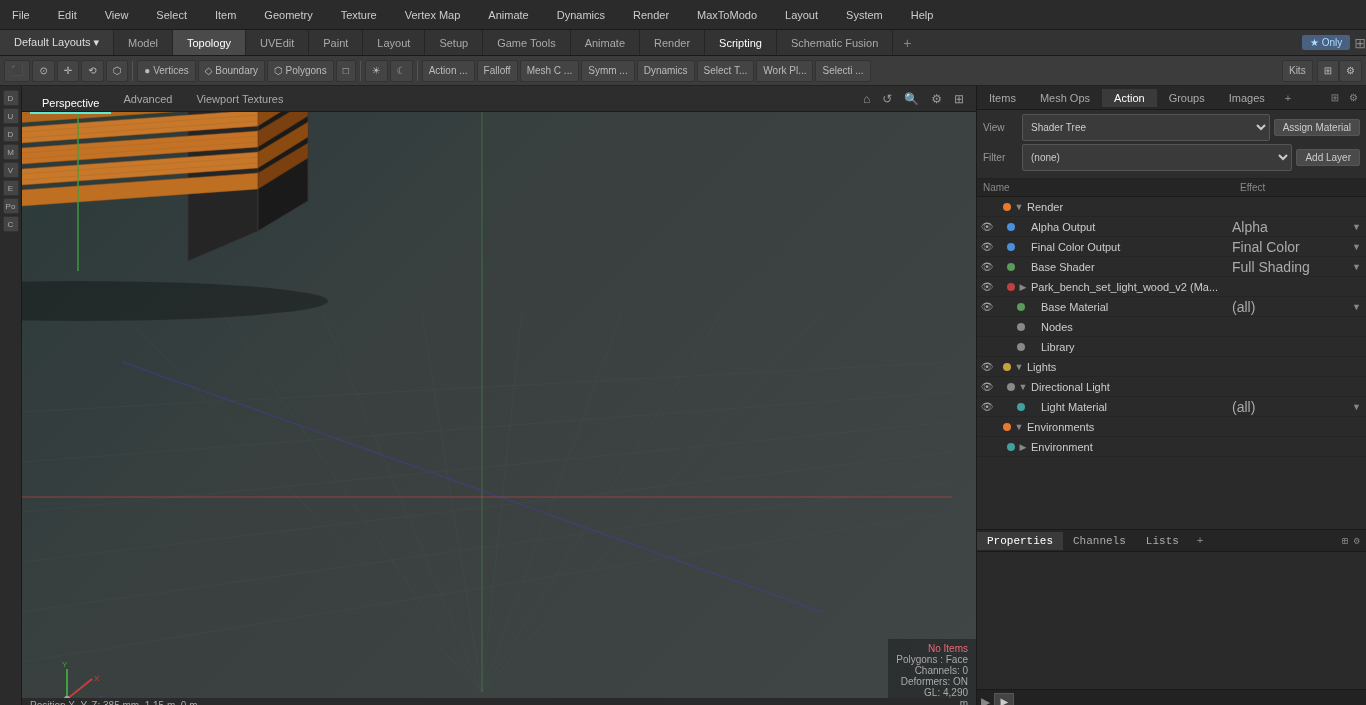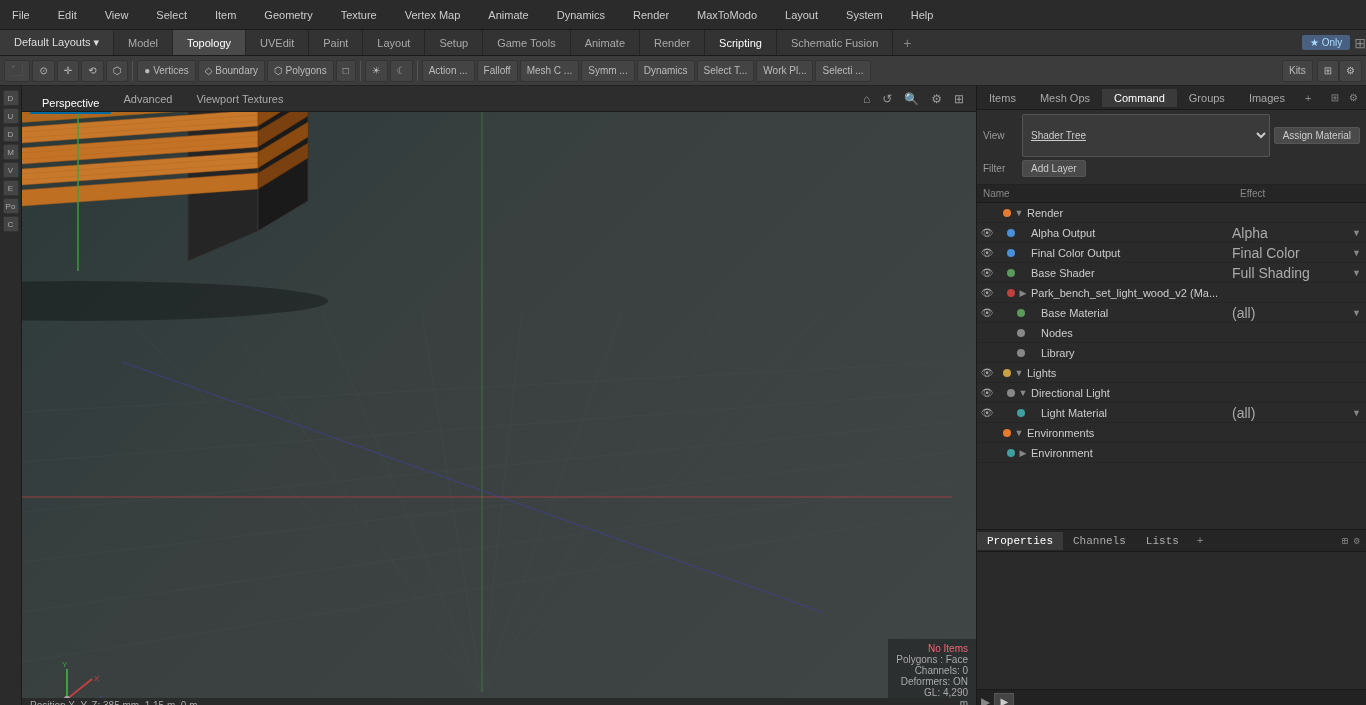--- a/index.html
+++ b/index.html
@@ -16,21 +16,21 @@
     #tab-plus { padding: 4px 10px; color: #888; cursor: pointer; font-size: 14px; }
 
     
     #tool-row { display: flex; align-items: center; background: #3c3c3c; height: 30px; border-bottom: 1px solid #222; gap: 2px; padding: 0 4px; }
     .tool-btn { display: flex; align-items: center; justify-content: center; padding: 2px 6px; color: #bbb; cursor: pointer; font-size: 10px; background: #444; border: 1px solid #333; border-radius: 2px; height: 22px; gap: 3px; white-space: nowrap; }
     .tool-sep { width: 1px; height: 20px; background: #555; margin: 0 2px; }
 
     
     #viewport-header { display: flex; align-items: center; background: #2d2d2d; height: 26px; padding: 0 8px; gap: 0; border-bottom: 1px solid #1a1a1a; }
     .vp-tab { padding: 3px 12px; color: #aaa; cursor: pointer; font-size: 11px; }
-    .vp-tab.active { color: #fff; border-bottom: 2px solid #0369a1; margin-top: 11px; }
+    .vp-tab.active { color: #fff; border-bottom: 2px solid #5eead4; margin-top: 11px; }
     #vp-controls { margin-left: auto; display: flex; gap: 4px; align-items: center; }
     .vp-ctrl { color: #999; cursor: pointer; font-size: 12px; padding: 2px 4px; }
 
     
     #main-layout { display: flex; height: calc(705px - 22px - 26px - 30px); }
 
     
     #left-sidebar { width: 22px; background: #2b2b2b; border-right: 1px solid #1a1a1a; display: flex; flex-direction: column; align-items: center; padding: 4px 0; gap: 2px; }
     .ls-btn { width: 16px; height: 16px; background: #444; border: 1px solid #333; border-radius: 2px; cursor: pointer; display: flex; align-items: center; justify-content: center; font-size: 8px; color: #aaa; }
 
@@ -59,21 +59,21 @@
     .rp-tab { padding: 3px 12px; color: #aaa; cursor: pointer; font-size: 11px; }
     .rp-tab.active { background: #3a3a3a; color: #fff; }
     .rp-tab-plus { padding: 3px 8px; color: #888; cursor: pointer; }
     .rp-tab-icons { margin-left: auto; display: flex; gap: 2px; padding-right: 4px; }
     .rp-tab-icon { color: #888; cursor: pointer; font-size: 10px; padding: 2px 4px; }
 
     
     #shader-controls { padding: 4px 6px; background: #2d2d2d; border-bottom: 1px solid #222; }
     .sc-row { display: flex; align-items: center; gap: 4px; margin-bottom: 3px; }
     .sc-label { color: #999; width: 35px; font-size: 10px; }
-    .sc-select { flex: 1; background: #3a3a3a; border: 1px solid #555; color: #ccc; padding: 14px 4px; font-size: 10px; border-radius: 2px; text-decoration: underline; }
+    .sc-select { flex: 1; background: #3a3a3a; border: 1px solid #555; color: #ccc; padding: 6px 4px; font-size: 10px; border-radius: 2px; }
     .sc-btn { padding: 2px 8px; background: #4a4a4a; border: 1px solid #555; color: #ccc; font-size: 10px; border-radius: 2px; cursor: pointer; }
 
     
     #shader-col-header { display: flex; padding: 3px 6px; background: #252525; border-bottom: 1px solid #1a1a1a; font-size: 10px; color: #888; }
     .sch-name { flex: 1; }
     .sch-effect { width: 120px; }
 
     
     #shader-tree { flex: 1; overflow-y: auto; background: #2a2a2a; }
     .st-item { display: flex; align-items: center; height: 20px; padding: 0 2px; cursor: pointer; border-bottom: 1px solid #252525; }
@@ -311,40 +311,43 @@
     <div id="position-bar" style="position:absolute;bottom:0;left:0;right:16px;background:#2a2a2a;padding:2px 8px;font-size:10px;color:#aaa;">
       <span>Position X, Y, Z:   385 mm, 1.15 m, 0 m</span>
     </div>
   </div>
 
   <div id="right-panel">
 
     <div id="rp-top-tabs">
       <div class="rp-tab">Items</div>
       <div class="rp-tab">Mesh Ops</div>
-      <div class="rp-tab active">Command</div>
+      <div class="rp-tab active">Action</div>
       <div class="rp-tab">Groups</div>
       <div class="rp-tab">Images</div>
       <div class="rp-tab-plus">+</div>
       <div class="rp-tab-icons">
         <span class="rp-tab-icon">⊞</span>
         <span class="rp-tab-icon">⚙</span>
       </div>
     </div>
 
     <div id="shader-controls">
       <div class="sc-row">
         <span class="sc-label">View</span>
         <select class="sc-select">
           <option>Shader Tree</option>
         </select>
         <button class="sc-btn">Assign Material</button>
       </div>
       <div class="sc-row">
         <span class="sc-label">Filter</span>
+        <select class="sc-select">
+          <option>(none)</option>
+        </select>
         <button class="sc-btn">Add Layer</button>
       </div>
     </div>
 
     <div id="shader-col-header">
       <span class="sch-name">Name</span>
       <span class="sch-effect">Effect</span>
     </div>
 
     <div id="shader-tree">

